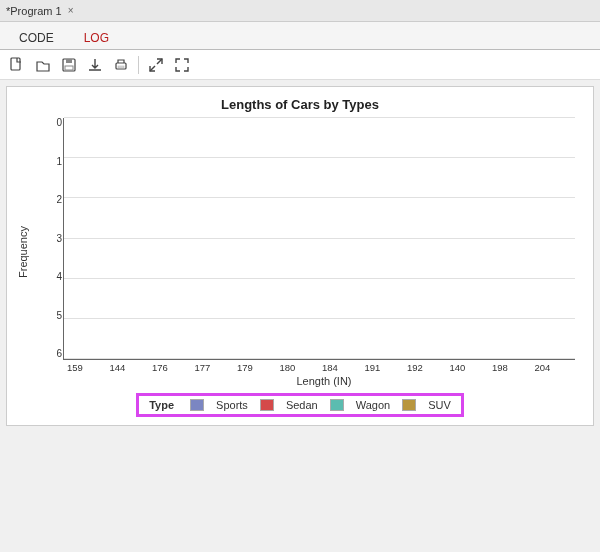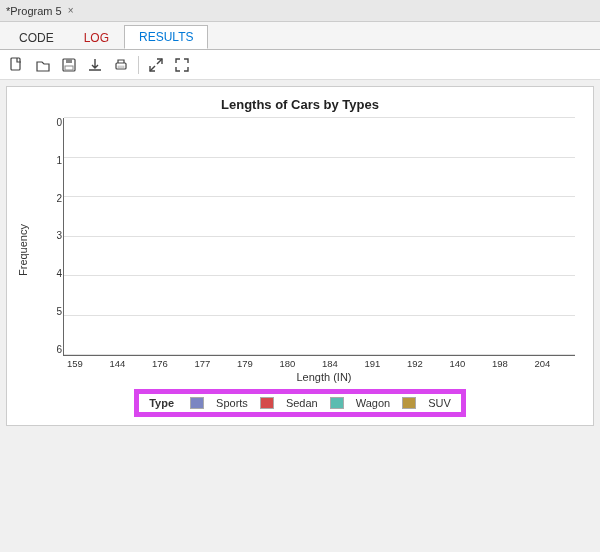--- a/index.html
+++ b/index.html
@@ -205,21 +205,21 @@
     }
 
     
     .legend {
       display: flex;
       align-items: center;
       gap: 12px;
       margin-top: 6px;
       font-size: 11px;
       color: #333;
-      border: 5px solid #d946ef;
+      border: 3px solid #d946ef;
       padding: 3px 10px;
     }
     .legend-item {
       display: flex;
       align-items: center;
       gap: 12px;
     }
     .legend-swatch {
       width: 14px;
       height: 12px;
@@ -227,28 +227,27 @@
     }
     .legend-label-title {
       font-weight: bold;
       margin-right: 4px;
     }
   </style>
 </head>
 <body>
 
 <div class="title-bar">
-  <span class="title-bar-text">*Program 5</span>
+  <span class="title-bar-text">*Program 1</span>
   <span class="title-close">×</span>
 </div>
 
 <div class="tabs-row">
   <div class="tab code">CODE</div>
   <div class="tab">LOG</div>
-  <div class="tab active">RESULTS</div>
 </div>
 
 <div class="toolbar">
   <div class="toolbar-btn" title="New">
     <svg width="16" height="16" viewBox="0 0 16 16">
         <rect x="2" y="1" width="9" height="12" rx="1" fill="none" stroke="#444" stroke-width="1.2"></rect>
         <polyline points="8,1 8,5 12,5" fill="none" stroke="#444" stroke-width="1.2"></polyline>
       </svg>
   </div>
   <div class="toolbar-btn" title="Open">

